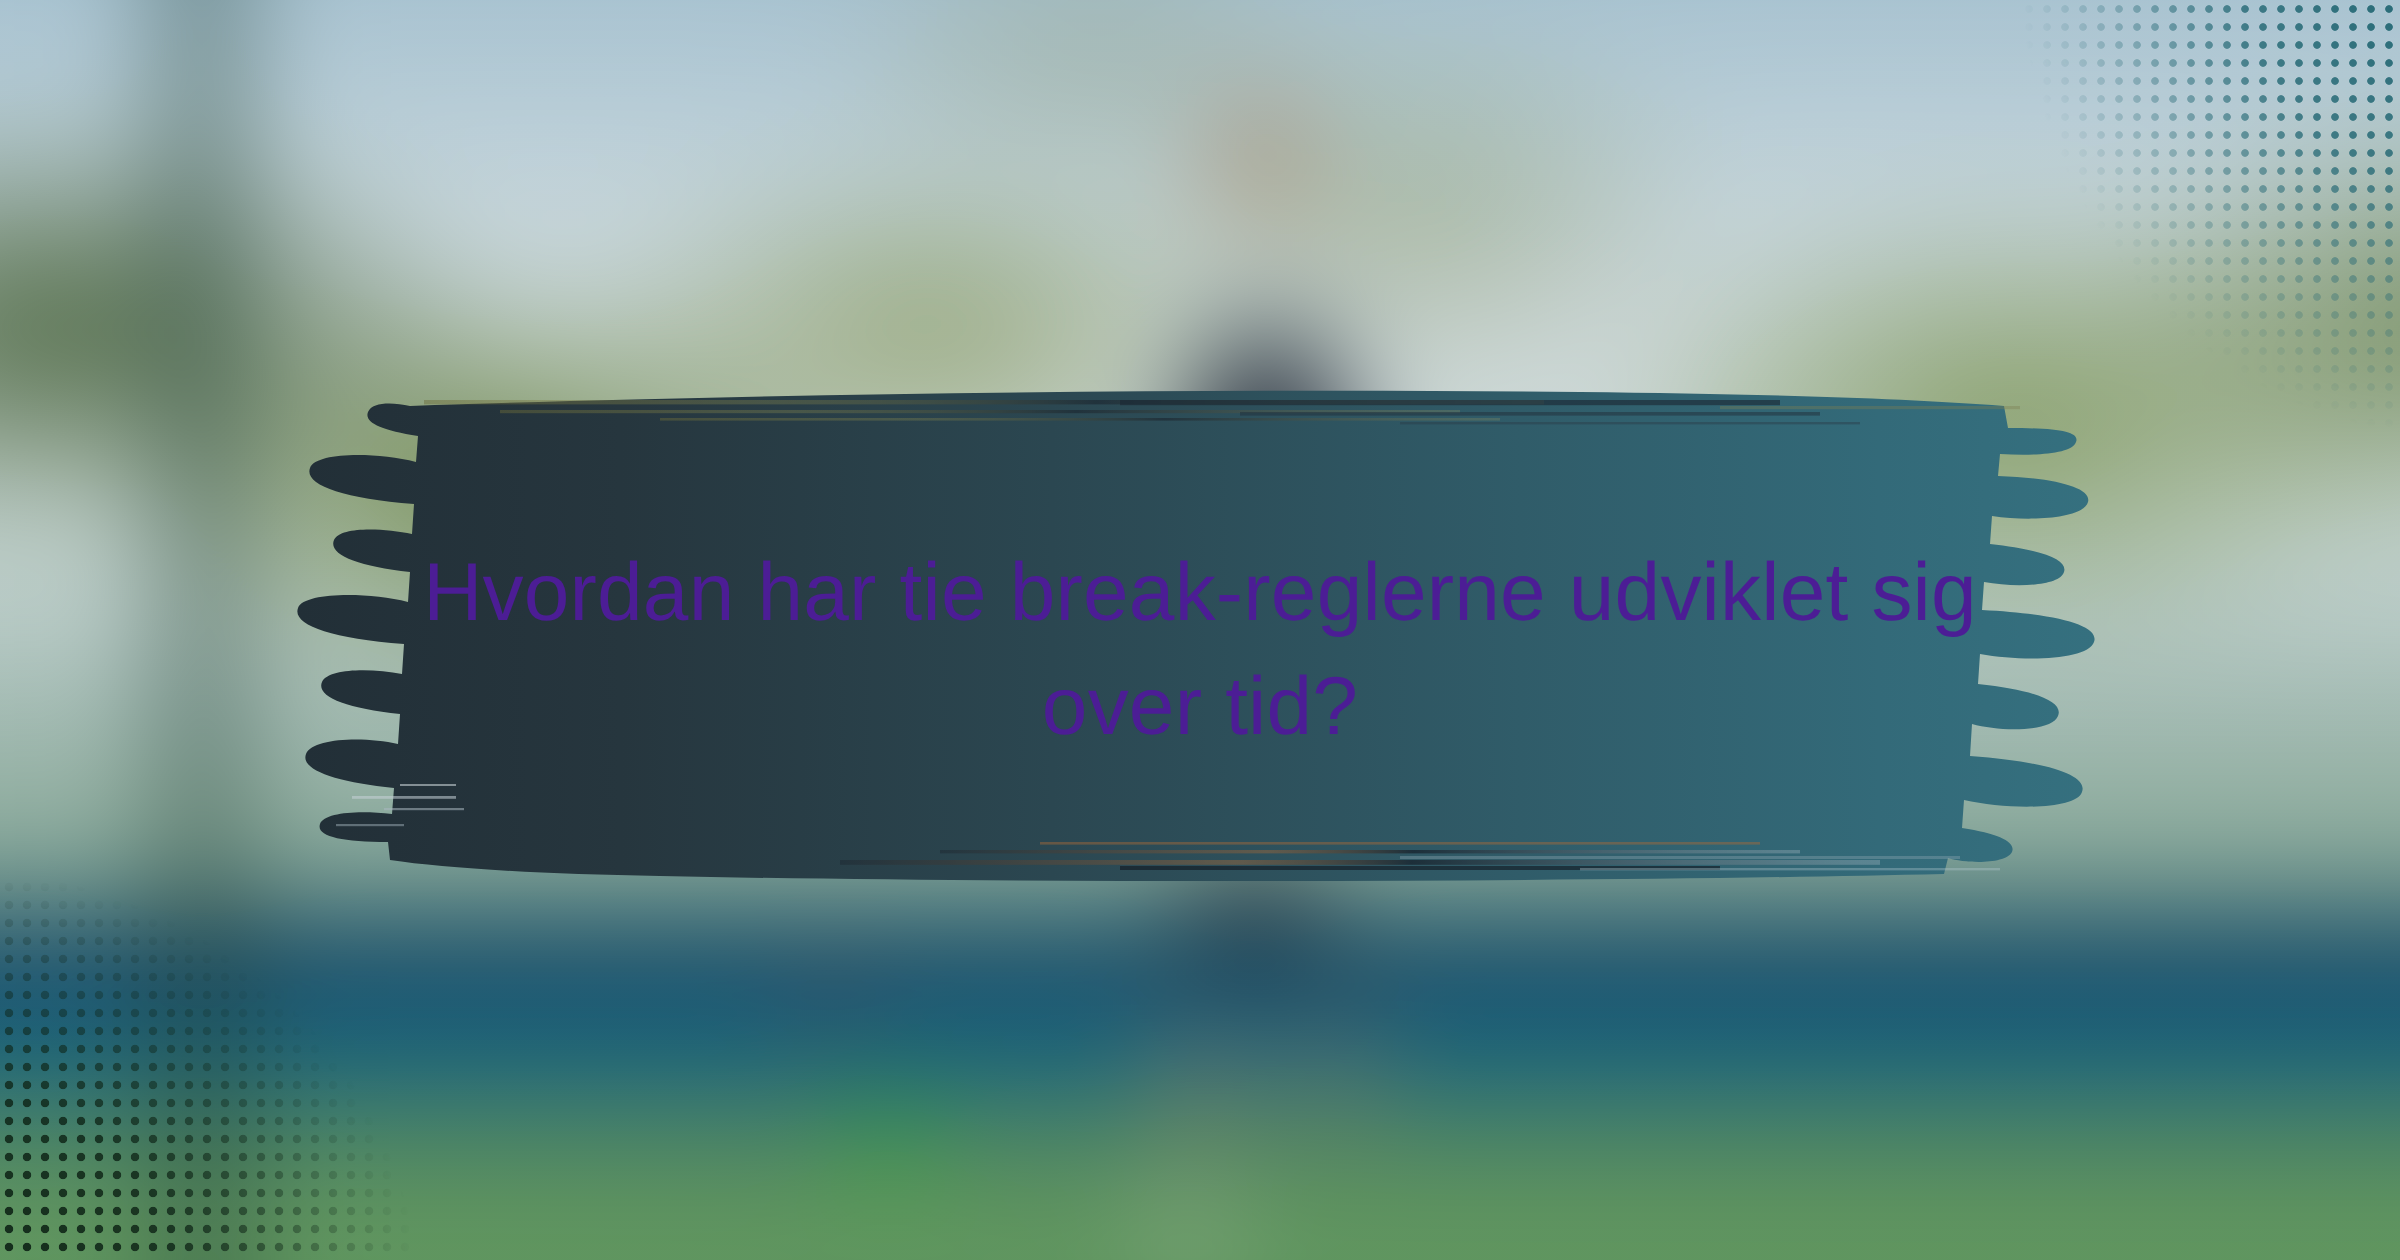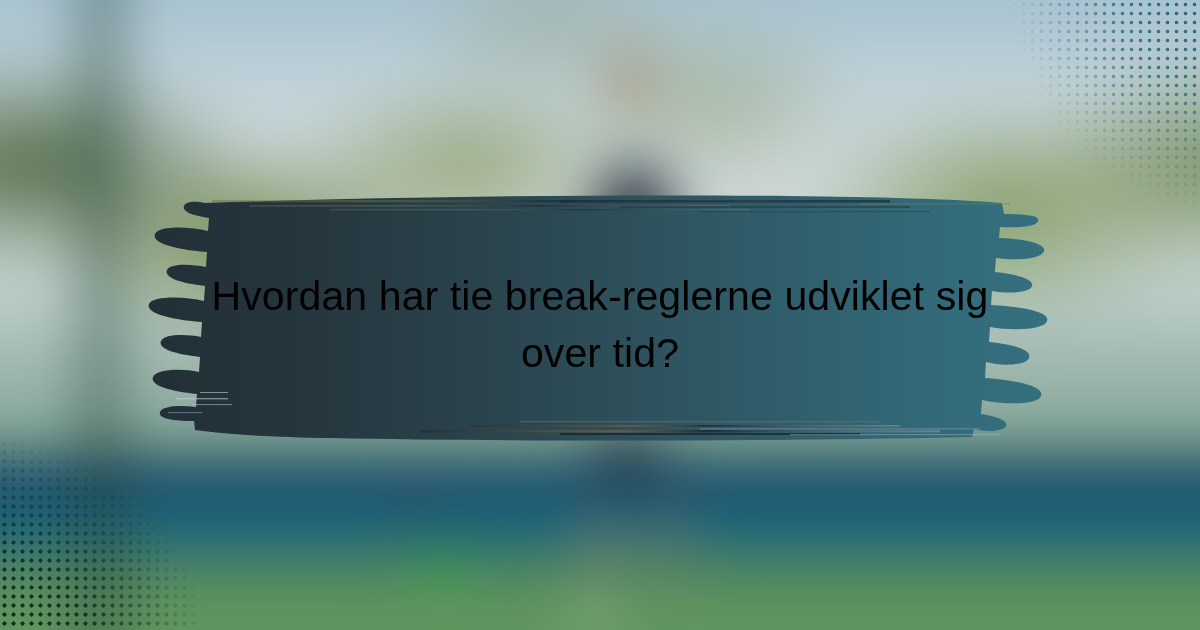--- a/index.html
+++ b/index.html
@@ -151,21 +151,21 @@
   .brush-svg { display: block; width: 1200px; height: 630px; }
 
   
   .headline {
     position: absolute;
     left: 190px;
     top: 268px;
     width: 820px;
     margin: 0;
     text-align: center;
-    color: #000000;
+    color: #4c1d95;
     font-family: "Liberation Sans", sans-serif;
     font-weight: 400;
     font-size: 41px;
     line-height: 57px;
     letter-spacing: .1px;
     text-rendering: optimizeLegibility;
   }
 </style>
 </head>
 <body>

